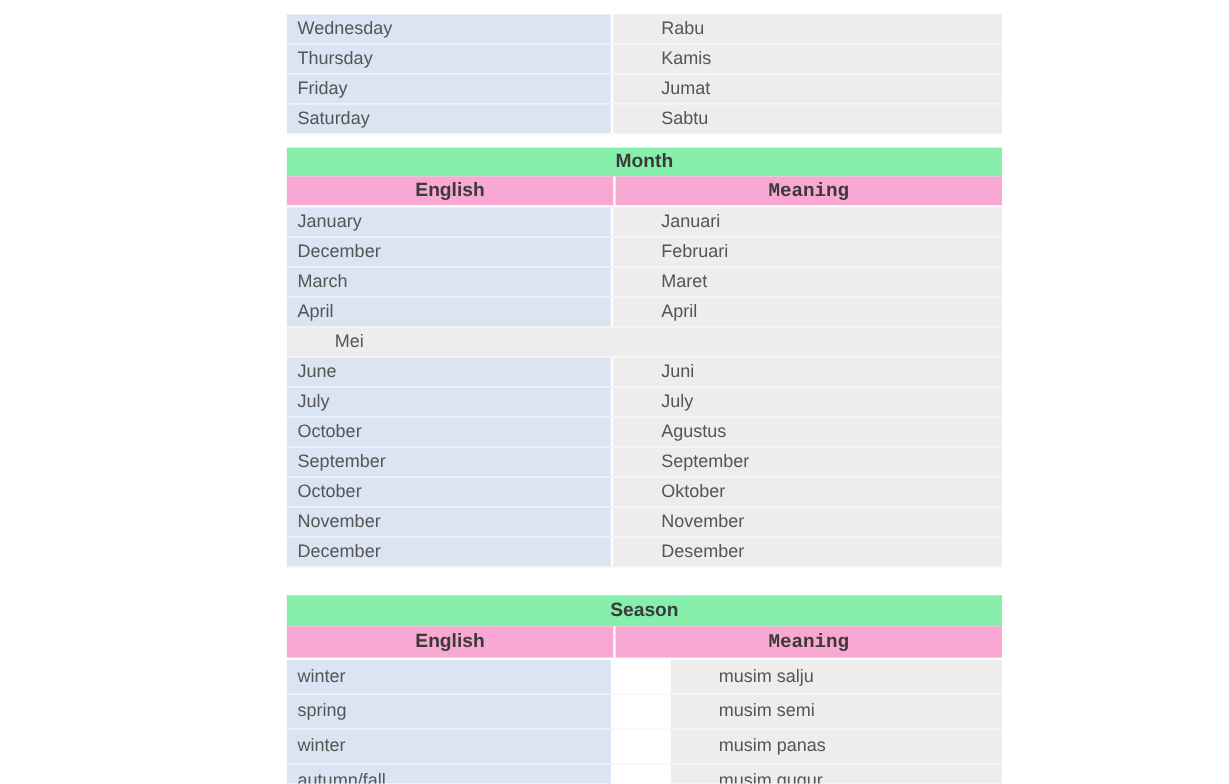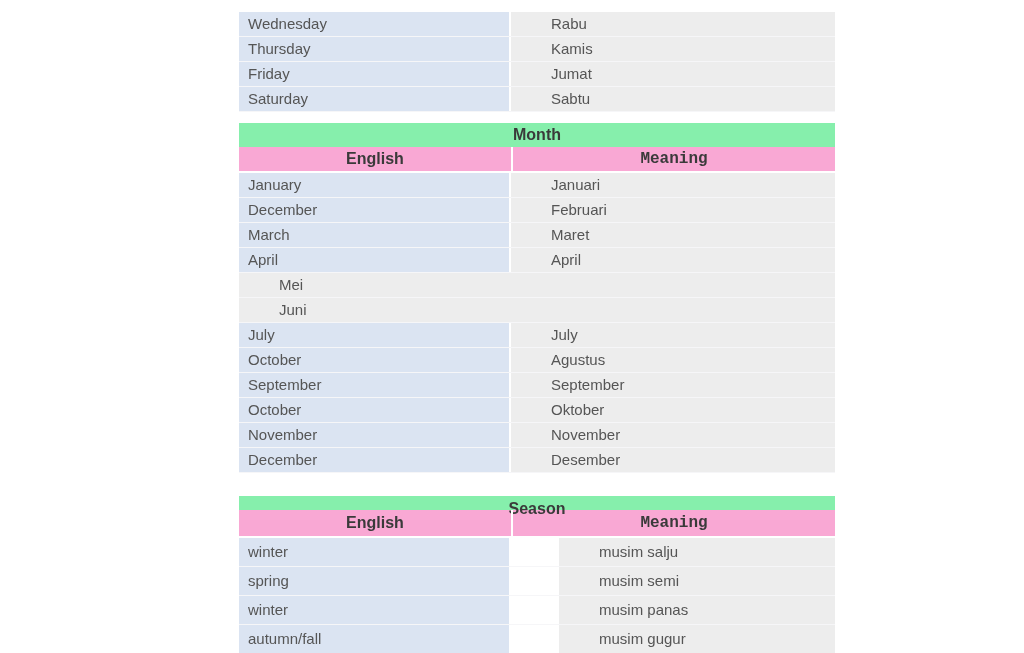--- a/index.html
+++ b/index.html
@@ -13,21 +13,21 @@
   .title { height:24px; background:#86efac; text-align:center; font-size:16px; line-height:24px; color:#3a3a3a; font-weight:bold; }
   .hdr { display:flex; height:24px; background:#f9a8d4; border-bottom:2px solid #fff; }
   .hdr .h { text-align:center; font-size:16px; line-height:24px; font-weight:bold; color:#3a3a3a; }
   .hdr .h1 { width:272px; border-right:2px solid #fff; }
   .hdr .h2 { flex:1;font-family:Liberation Mono, monospace; }
   #day { top:0;margin-top:12px; }
   #month { top:123px; }
   #season { top:496px; }
   #season .row { height:28px;gap:48px; }
   #season .cell { line-height:28px; }
-  #season .title { height:14px; line-height:26px; }
+  #season .title { height:26px; line-height:26px; }
   #season .hdr { height:26px; }
   #season .hdr .h { line-height:26px; }
 </style>
 </head>
 <body>
 
 <div class="tbl" id="day">
   <div class="row">
     <div class="cell c1">Wednesday</div>
     <div class="cell c2">Rabu</div>
@@ -65,20 +65,21 @@
       <div class="cell c2">Maret</div>
     </div>
   <div class="row">
       <div class="cell c1">April</div>
       <div class="cell c2">April</div>
     </div>
   <div class="row">
       <div class="cell c2">Mei</div>
     </div>
   <div class="row">
+      <div class="cell c1">June</div>
       <div class="cell c2">Juni</div>
     </div>
   <div class="row">
       <div class="cell c1">July</div>
       <div class="cell c2">July</div>
     </div>
   <div class="row">
       <div class="cell c1">October</div>
       <div class="cell c2">Agustus</div>
     </div>

